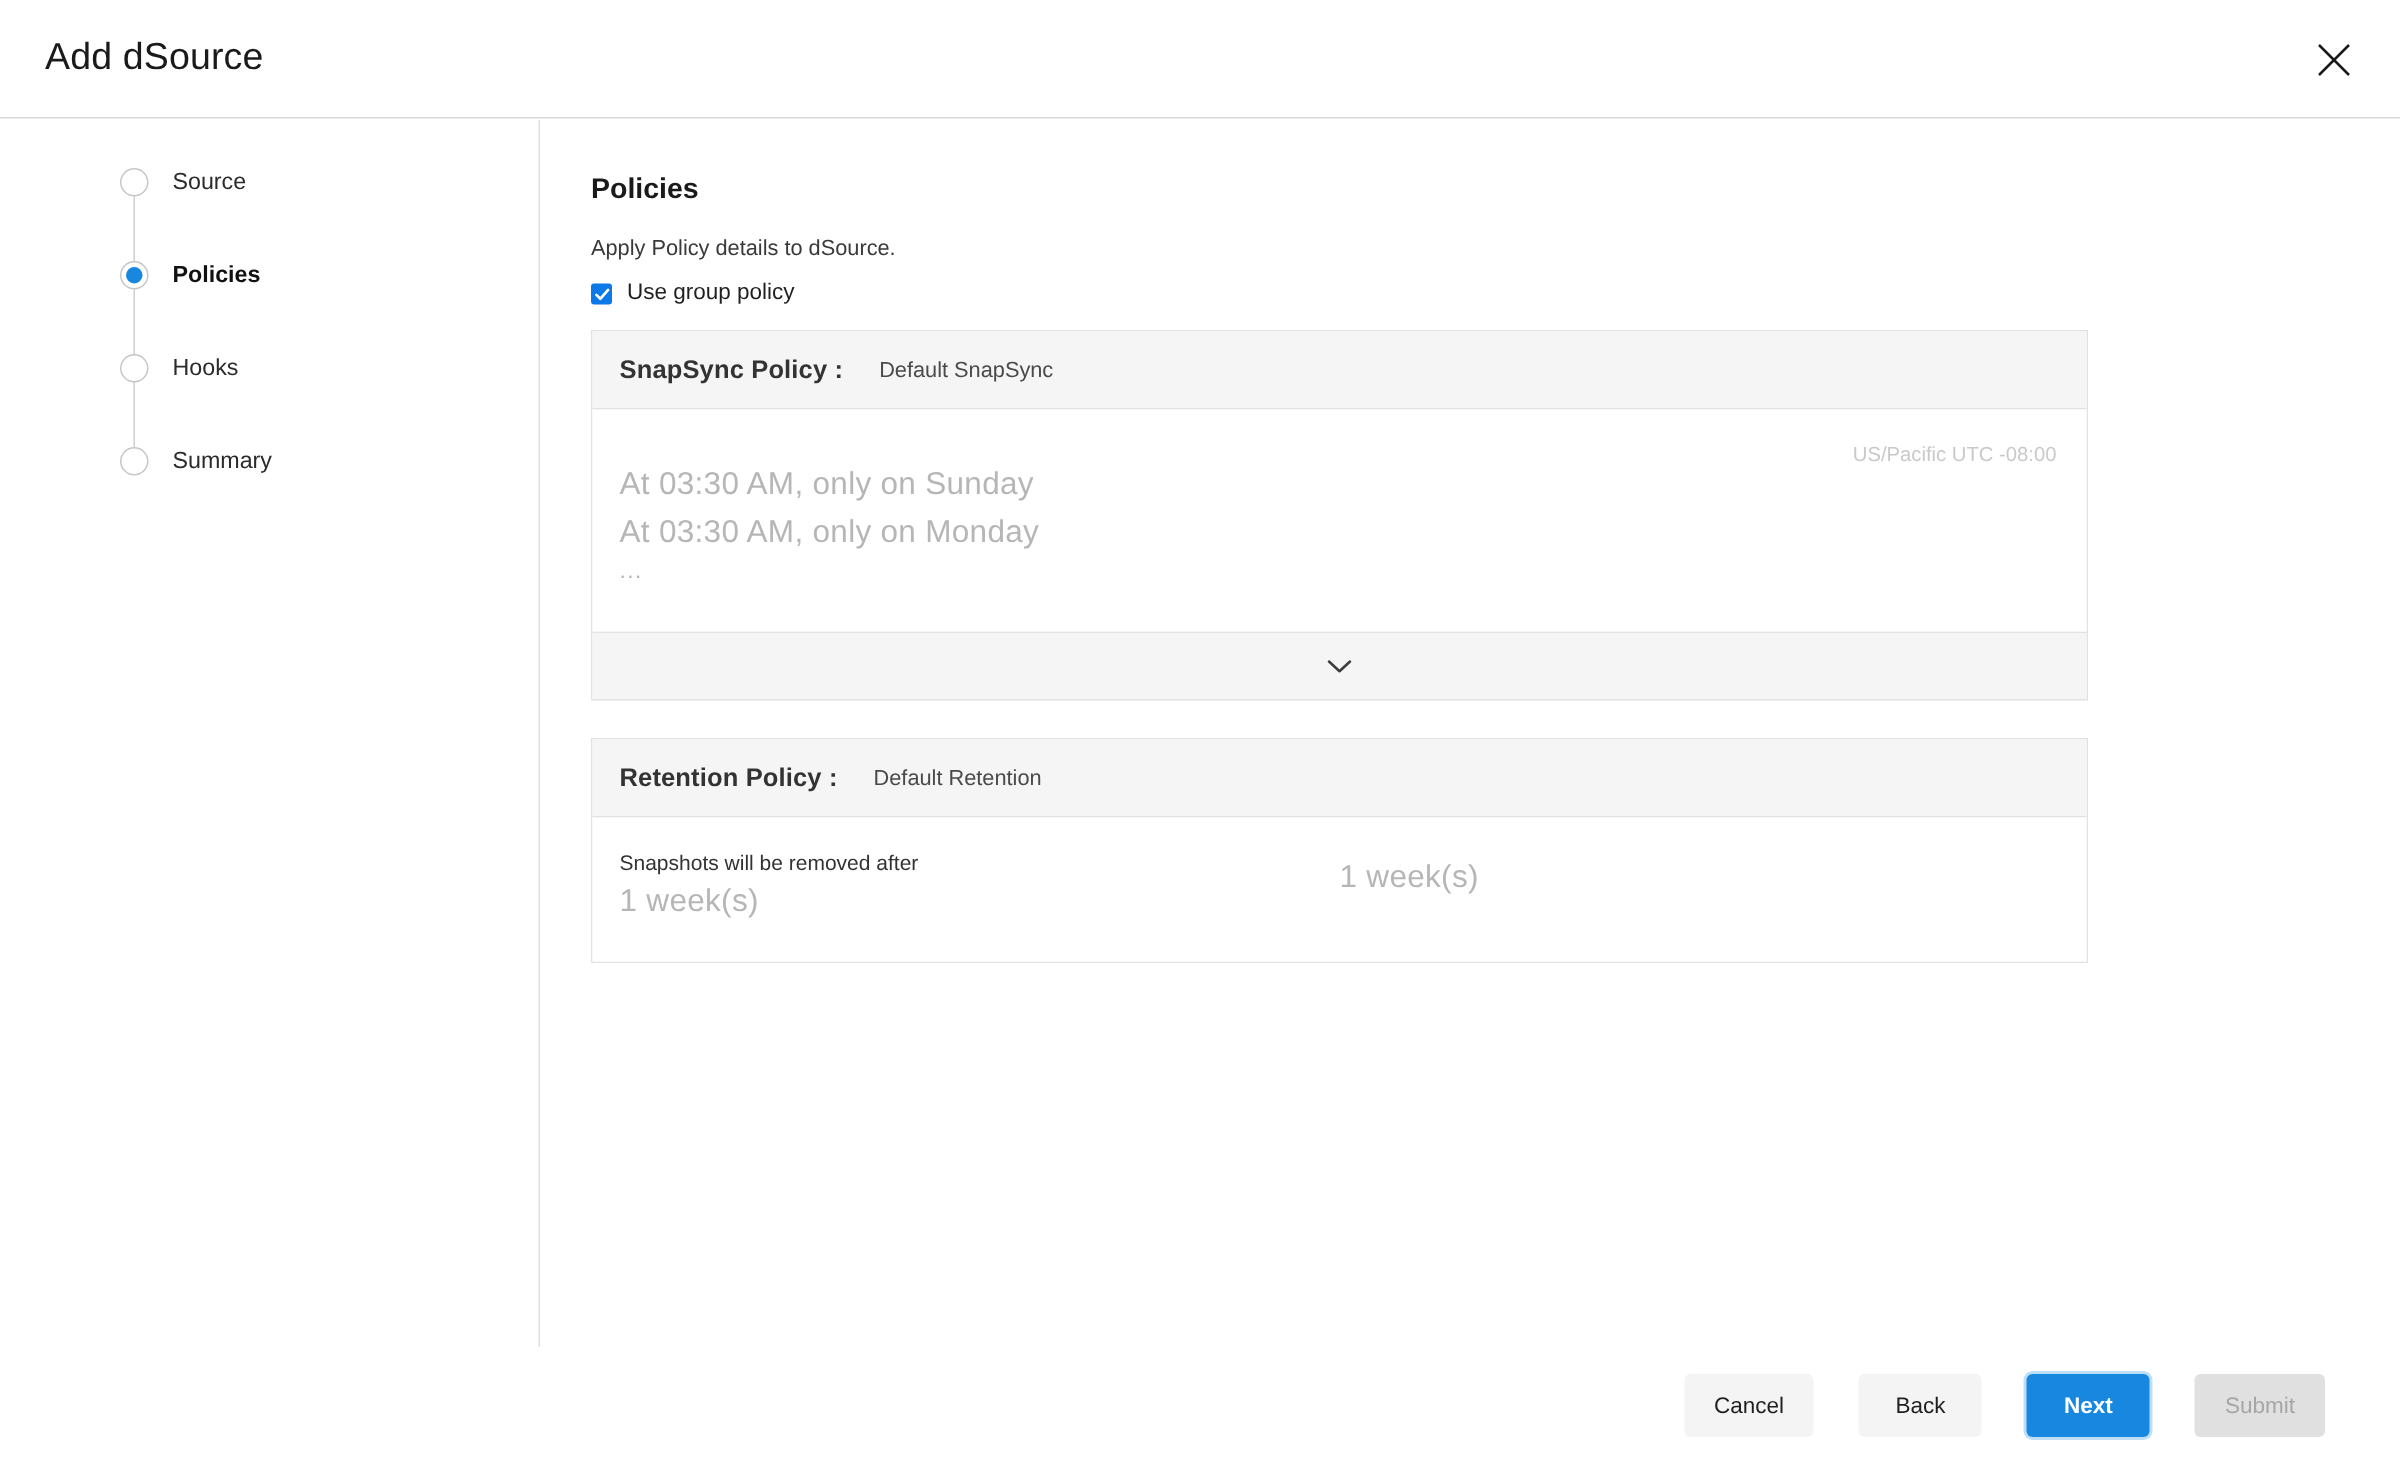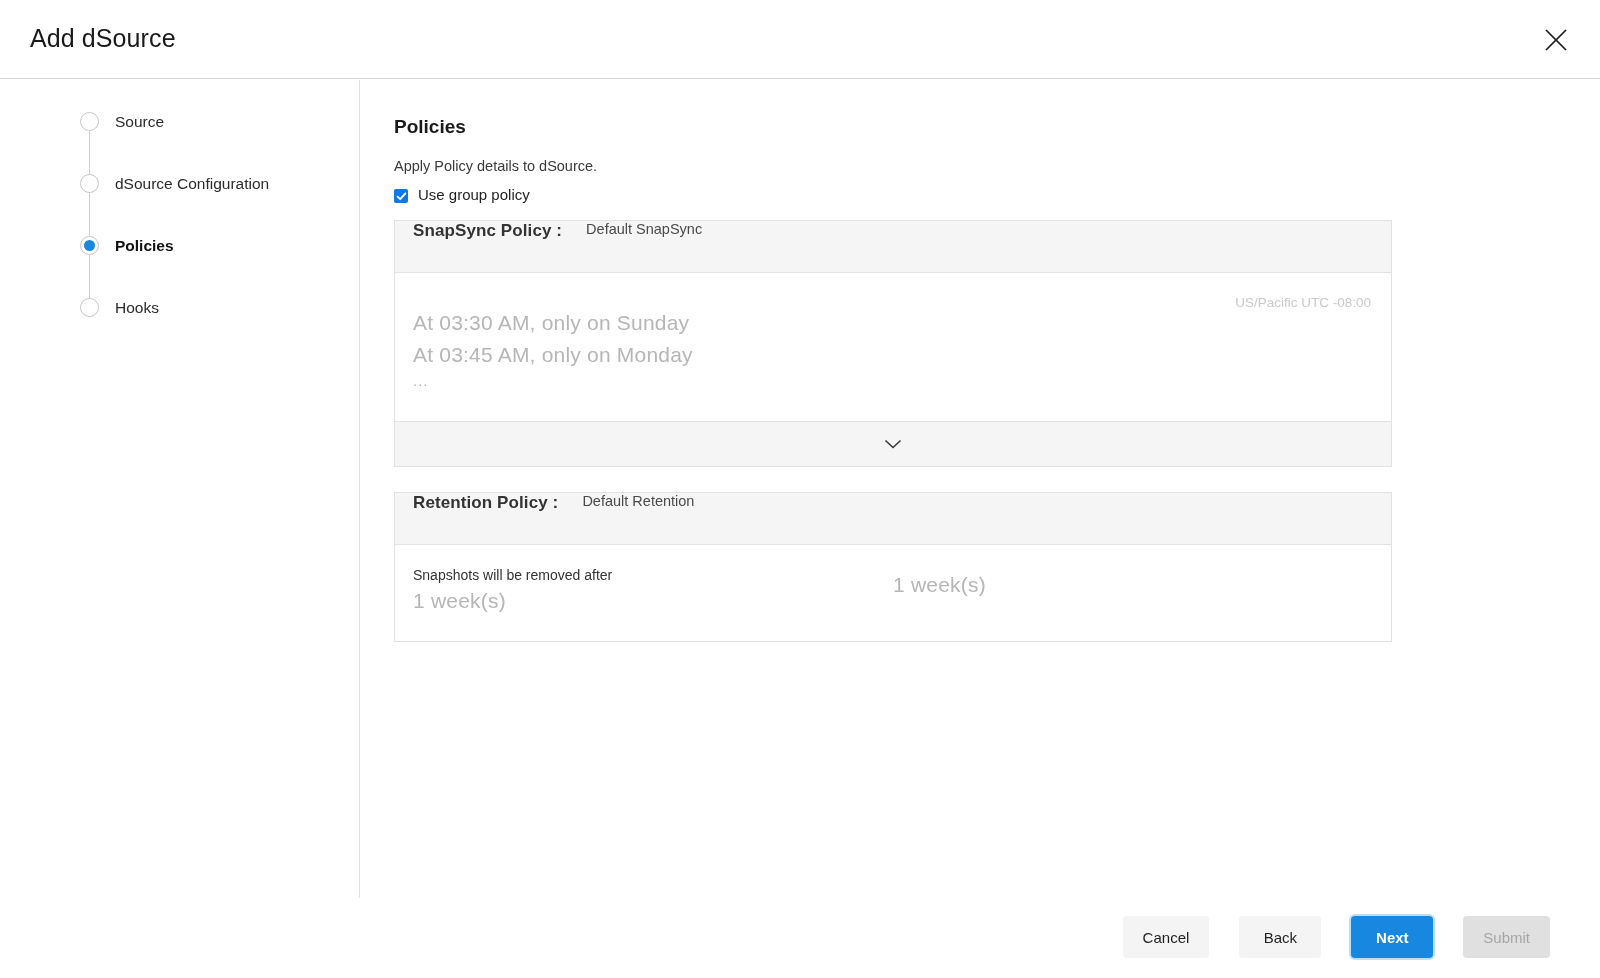--- a/index.html
+++ b/index.html
@@ -178,21 +178,21 @@
     background: #ffffff;
   }
   #snapsync-card { top: 140px; }
   #retention-card { top: 412px; }
 
   .card-head {
     height: 52px;
     background: #f5f5f5;
     border-bottom: 1px solid #e2e2e2;
     display: flex;
-    align-items: flex-start;
+    align-items: center;
     padding-left: 18px;
   }
   .card-head .head-label {
     font-size: 17px;
     font-weight: bold;
     color: #333333;
     letter-spacing: 0.1px;
   }
   .card-head .head-value {
     margin-left: 24px;
@@ -324,39 +324,39 @@
 
   <div class="sidebar">
     <div class="stepper">
 
       <div class="step">
         <div class="track"></div>
         <div class="bullet"></div>
         <div class="step-label">Source</div>
       </div>
 
-      <div class="step">
-        <div class="track"></div>
-        <div class="bullet"></div>
-        <div class="step-label">dSource Configuration</div>
-      </div>
 
 
       <div class="step active">
         <div class="track"></div>
         <div class="bullet"></div>
         <div class="step-label">Policies</div>
       </div>
 
       <div class="step">
         <div class="track"></div>
         <div class="bullet"></div>
         <div class="step-label">Hooks</div>
       </div>
 
+      <div class="step">
+
+        <div class="bullet"></div>
+        <div class="step-label">Summary</div>
+      </div>
 
     </div>
   </div>
 
   <div class="main">
 
     <div class="section-title">Policies</div>
     <div class="section-sub">Apply Policy details to dSource.</div>
 
     <div class="group-policy-row">
@@ -372,21 +372,21 @@
 
     <div class="card" id="snapsync-card">
       <div class="card-head">
         <span class="head-label">SnapSync Policy :</span>
         <span class="head-value">Default SnapSync</span>
       </div>
       <div class="card-body" id="snapsync-body">
         <div class="tz-label">US/Pacific UTC -08:00</div>
         <div class="schedule-list">
           <div class="schedule-line">At 03:30 AM, only on Sunday</div>
-          <div class="schedule-line">At 03:45 AM, only on Monday</div>
+          <div class="schedule-line">At 03:30 AM, only on Monday</div>
           <div class="schedule-more">...</div>
         </div>
       </div>
       <div class="card-footer">
         <span>
           <svg width="20" height="12" viewBox="0 0 20 12">
             <polyline points="3,3 10,9.5 17,3" fill="none" stroke="#3d3d3d" stroke-width="1.7" stroke-linecap="round" stroke-linejoin="round"></polyline>
           </svg>
         </span>
       </div>

